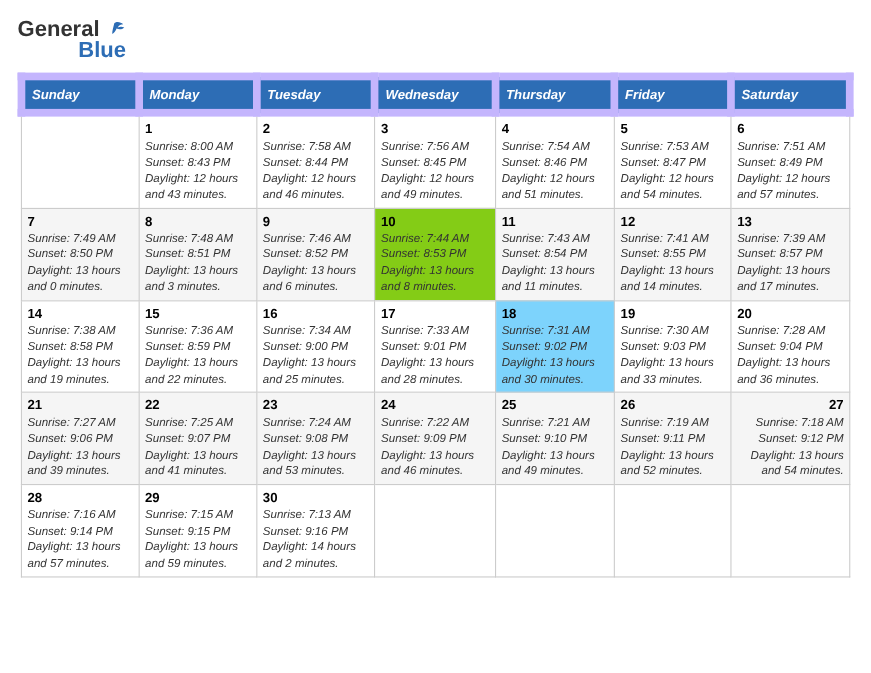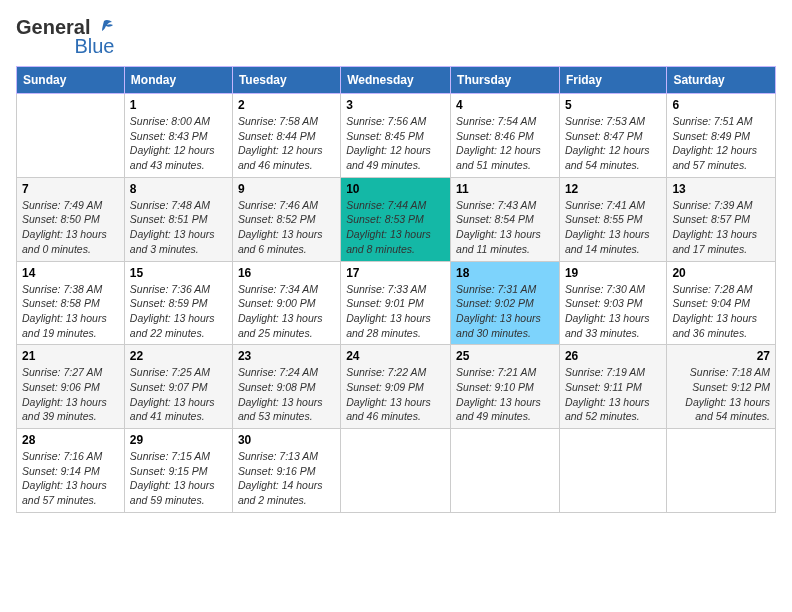--- a/index.html
+++ b/index.html
@@ -38,21 +38,22 @@
       border-collapse: collapse;
       font-size: 11px;
     }
     thead tr th {
       background-color: #2d6db5;
       color: #fff;
       text-align: left;
       padding: 6px 6px;
       font-size: 12px;
       font-weight: bold;
-      border: 1px solid #c4b5fd;
+      border: 7px solid #c4b5fd;
+      font-style: italic;
     }
     tbody tr td {
       border: 1px solid #ccc;
       vertical-align: top;
       padding: 4px 5px;
       width: 113px;
       min-height: 80px;
     }
     .day-number {
       font-weight: bold;
@@ -74,21 +75,21 @@
 <body>
 
 <div class="header">
   <div class="logo">
     <div class="logo-line1">
       <span style="font-size:20px;font-weight:bold;color:#333;">General</span>
       <svg width="22" height="22" viewBox="0 0 22 22">
         <path d="M12 4 C14 2, 18 3, 20 5 C18 5, 16 6, 15 8 C17 7, 19 7, 21 8 C19 10, 16 10, 14 9 C13 11, 12 13, 10 14 C10 11, 11 8, 12 4Z" fill="#2d6db5"></path>
       </svg>
     </div>
-    <span style="font-size:20px;font-weight:normal;color:#2d6db5;margin-top:-4px;">Blue</span>
+    <span style="font-size:20px;font-weight:bold;color:#2d6db5;margin-top:-4px;">Blue</span>
   </div>
   <div class="title-block">
     <div class="month-title"></div>
     <div class="location"></div>
   </div>
 </div>
 
 <table>
   <thead>
     <tr id="header-row">
@@ -171,21 +172,21 @@
           </div>
         </td>
         <td style="background: rgb(245, 245, 245);">
           <span class="day-number">9</span>
           <div class="day-info">
             <span>Sunrise: 7:46 AM</span><br>
             <span>Sunset: 8:52 PM</span><br>
             <span>Daylight: 13 hours and 6 minutes.</span>
           </div>
         </td>
-        <td style="background: #14b8a6;">
+        <td style="background: #84cc16;">
           <span class="day-number">10</span>
           <div class="day-info">
             <span>Sunrise: 7:44 AM</span><br>
             <span>Sunset: 8:53 PM</span><br>
             <span>Daylight: 13 hours and 8 minutes.</span>
           </div>
         </td>
         <td style="background: rgb(245, 245, 245);">
           <span class="day-number">11</span>
           <div class="day-info">

